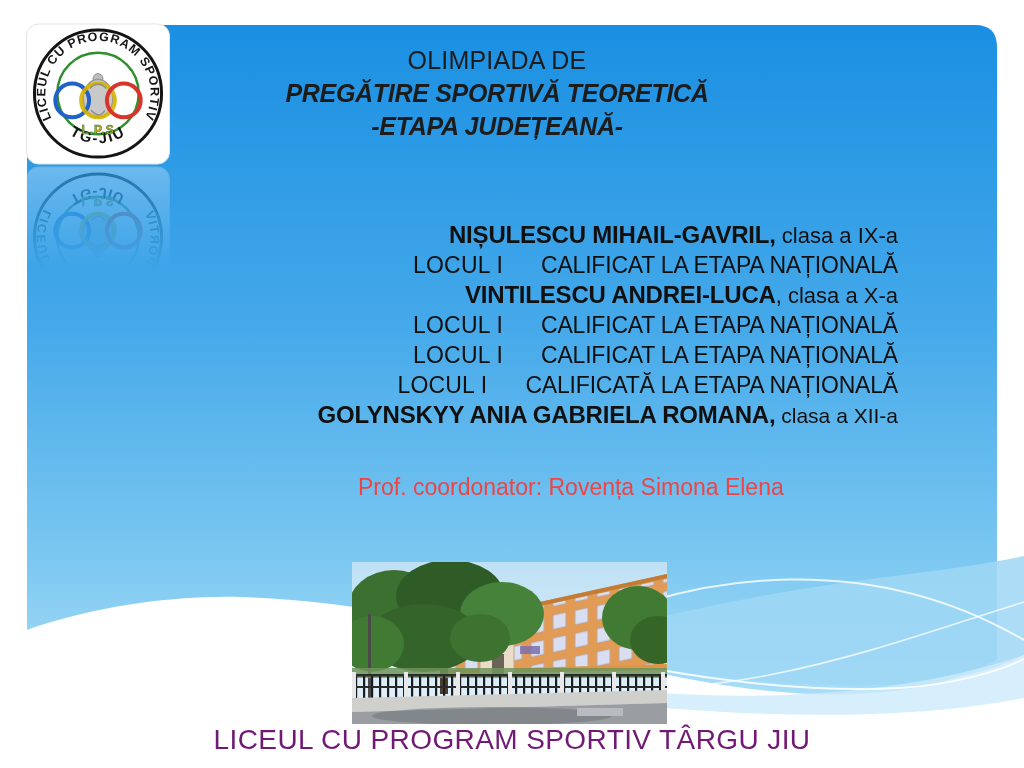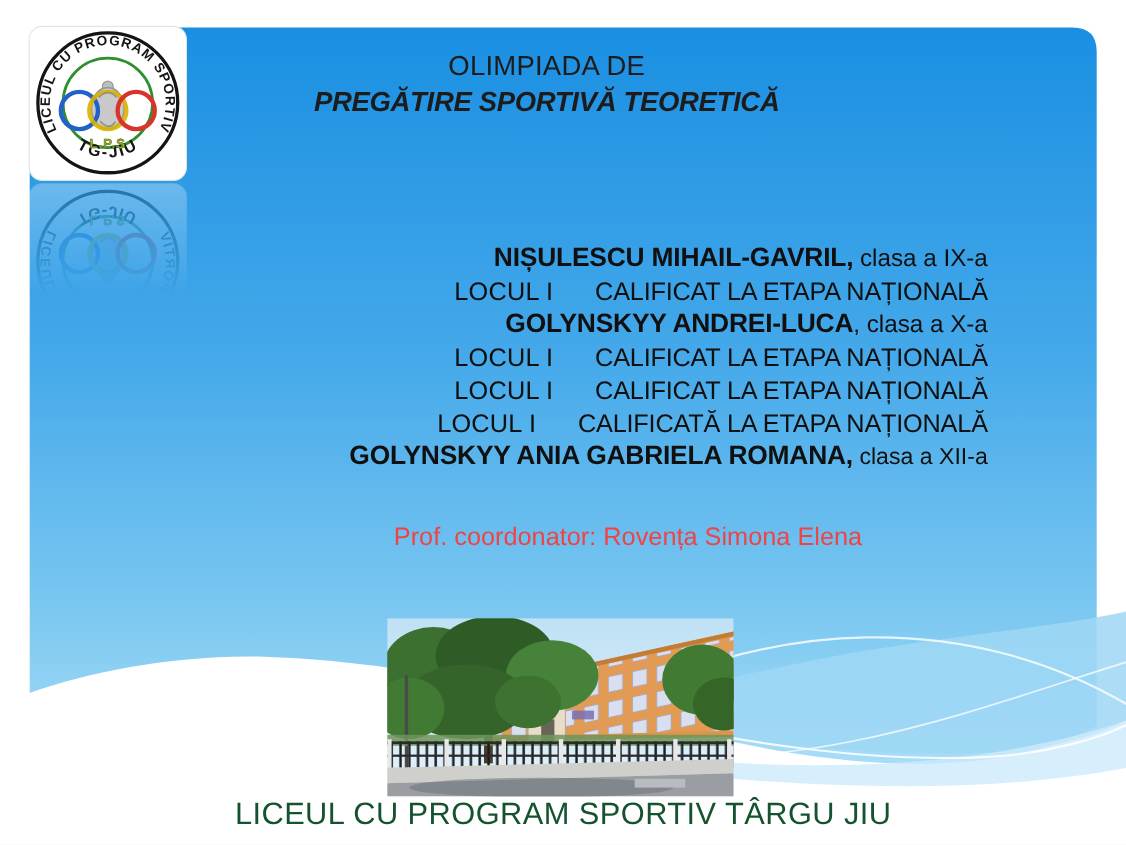--- a/index.html
+++ b/index.html
@@ -28,21 +28,21 @@
   .s-class{font-size:22px;font-weight:400;}
   .s-class-sm{font-size:21px;}
   .s-locul{font-size:23px;margin-right:38px;letter-spacing:.2px;}
   .s-status{font-size:23px;letter-spacing:-.2px;margin-top:42px;}
   .coordinator{left:358px;top:474px;font-size:23px;color:#ef4444;}
   
   .photo{left:352px;top:562px;width:315px;height:162px;}
   .photo svg{display:block;width:100%;height:100%;}
   
   .school-name{left:0;top:724px;width:1024px;text-align:center;
-    font-size:28px;color:#14532d;letter-spacing:.4px;}
+    font-size:28px;color:#701a75;letter-spacing:.4px;}
 </style>
 </head>
 <body>
 
 <div class="slide">
 
   <svg class="bg" viewBox="0 0 1024 768" aria-hidden="true">
     <defs>
       <linearGradient id="panelGrad" x1="0" y1="0" x2="0" y2="1">
         <stop offset="0" stop-color="#1a8fe2"></stop>
@@ -96,31 +96,32 @@
 
   <div class="abs logo-reflection">
     <svg viewBox="0 0 146 143" aria-hidden="true">
       <use href="#logo-emblem" transform="translate(0,143) scale(1,-1)"></use>
     </svg>
   </div>
 
   <div class="abs title">
     <div class="title-l1">OLIMPIADA DE</div>
     <div class="title-l2">PREGĂTIRE SPORTIVĂ TEORETICĂ</div>
+    <div class="title-l3">-ETAPA JUDEȚEANĂ-</div>
   </div>
 
   <div class="abs roster">
     <div class="row">
       <span class="s-name">NIȘULESCU MIHAIL-GAVRIL,</span><span class="s-class"> clasa a IX-a</span>
     </div>
     <div class="row">
       <span class="s-locul">LOCUL I</span><span class="s-status">CALIFICAT LA ETAPA NAȚIONALĂ</span>
     </div>
     <div class="row">
-      <span class="s-name">GOLYNSKYY ANDREI-LUCA</span><span class="s-class">, clasa a X-a</span>
+      <span class="s-name">VINTILESCU ANDREI-LUCA</span><span class="s-class">, clasa a X-a</span>
     </div>
     <div class="row">
       <span class="s-locul">LOCUL I</span><span class="s-status">CALIFICAT LA ETAPA NAȚIONALĂ</span>
     </div>
     <div class="row">
       <span class="s-locul">LOCUL I</span><span class="s-status">CALIFICAT LA ETAPA NAȚIONALĂ</span>
     </div>
     <div class="row">
       <span class="s-locul">LOCUL I</span><span class="s-status">CALIFICATĂ LA ETAPA NAȚIONALĂ</span>
     </div>

